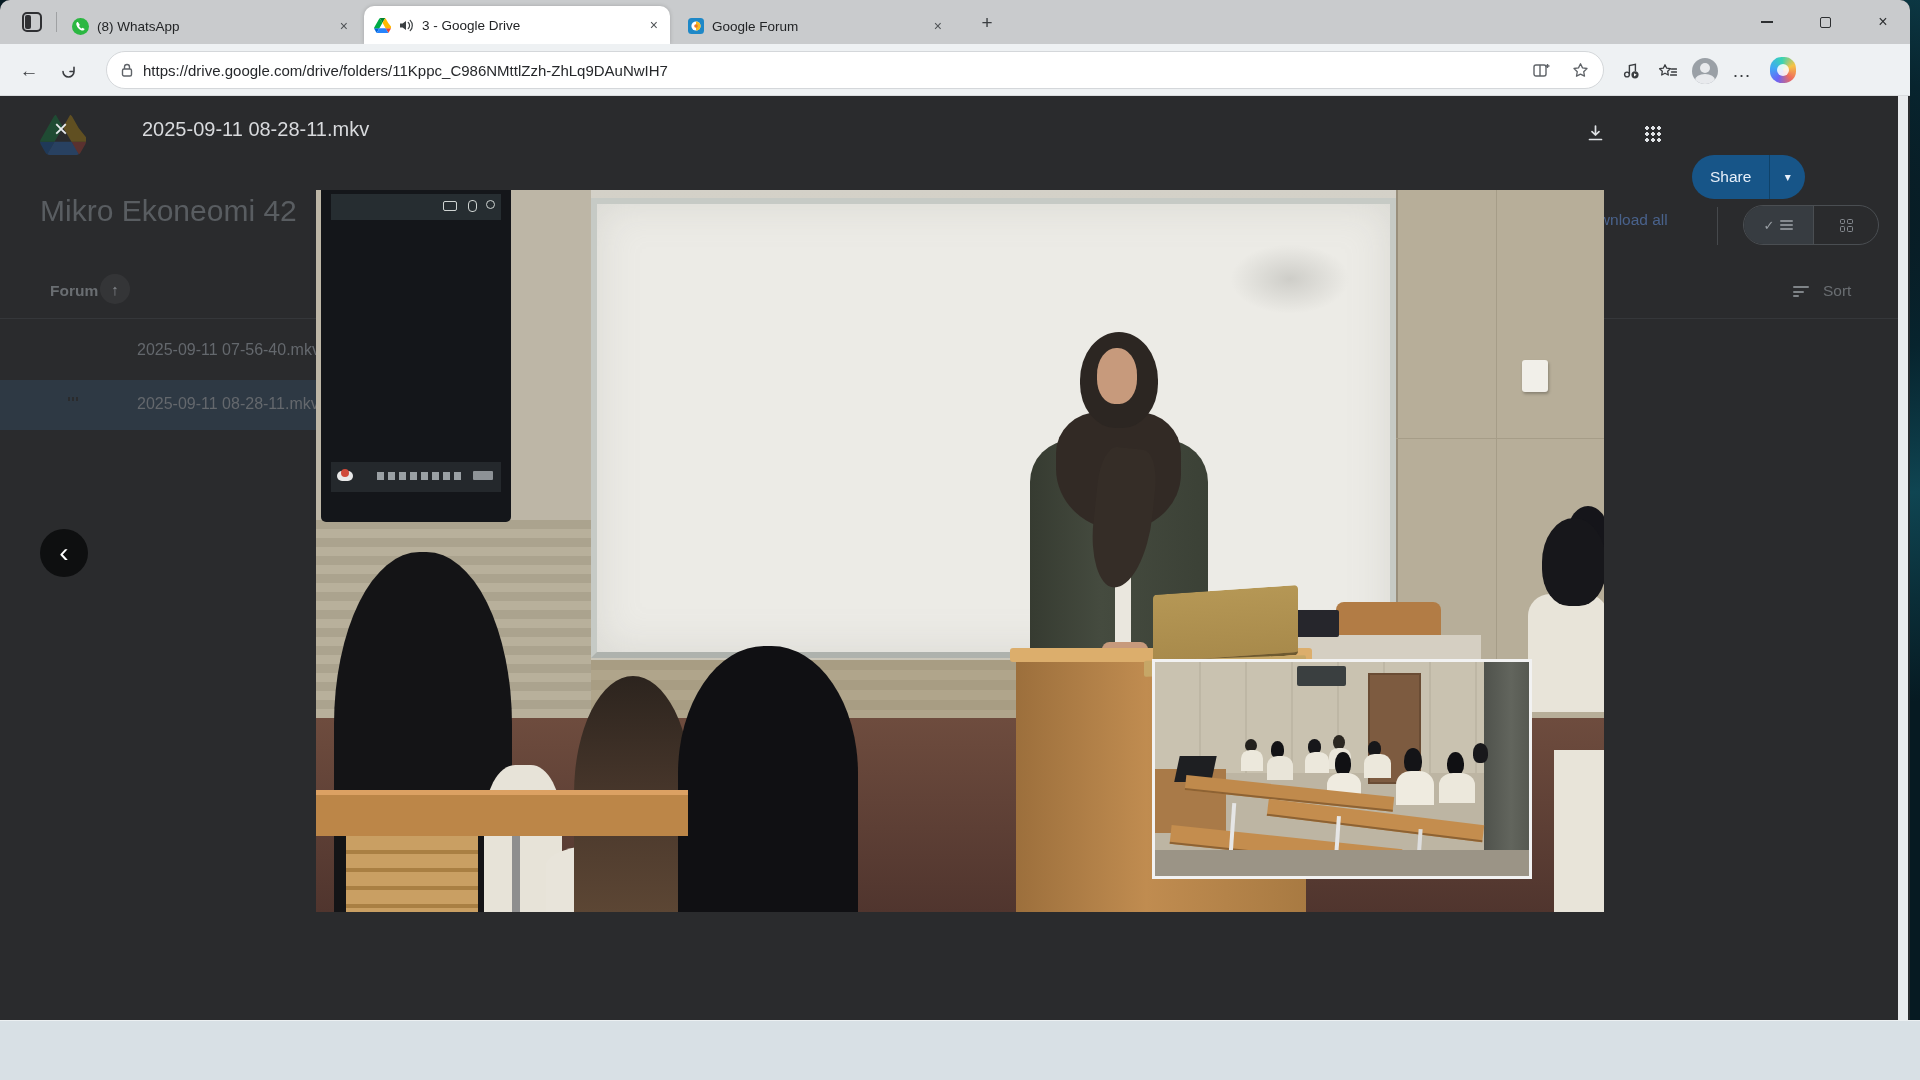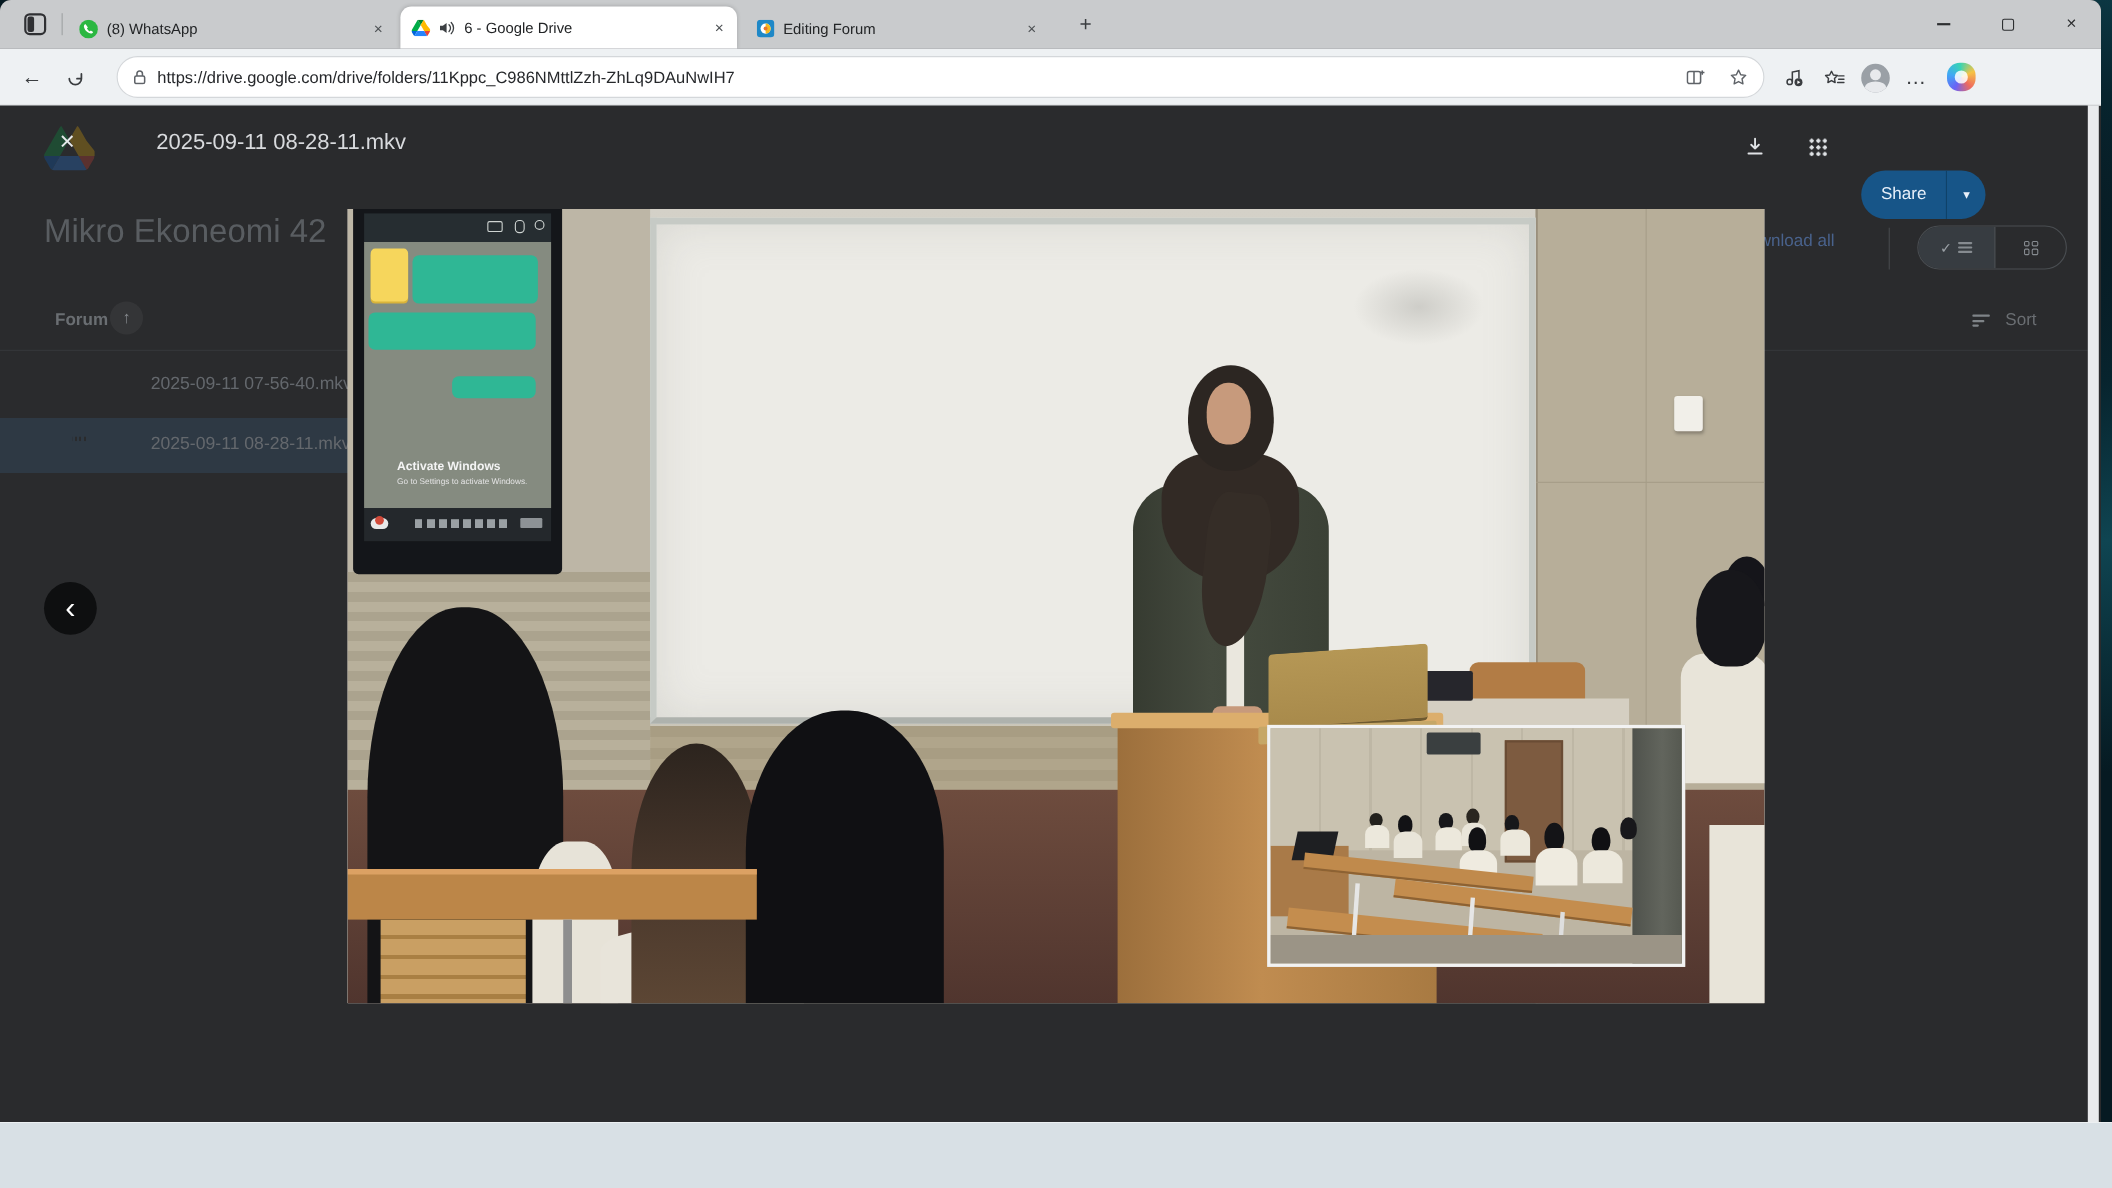--- a/index.html
+++ b/index.html
@@ -108,34 +108,34 @@
               <path d="M59.85 53H27.5L13.75 76.8c1.35.8 2.9 1.2 4.5 1.2h50.8c1.6 0 3.15-.45 4.5-1.2z" fill="#2684fc"></path>
               <path d="M73.4 26.5 60.7 4.5c-.8-1.4-1.95-2.5-3.3-3.3L43.65 25l16.15 28h32.3c0-1.55-.4-3.1-1.2-4.5z" fill="#ffba00"></path>
             </svg>
         </span>
         <span class="ico">
           <svg width="15" height="13" viewBox="0 0 15 13">
               <path d="M1 4.5v4h2.6L7 11V2L3.6 4.5H1z" fill="#3c4043"></path>
               <path d="M9.2 3.4a4.2 4.2 0 010 6.2M11.2 1.4a7.2 7.2 0 010 10.2" stroke="#3c4043" stroke-width="1.2" fill="none" stroke-linecap="round"></path>
             </svg>
         </span>
-        <span class="tab-label">6 - Google Drive</span>
+        <span class="tab-label">3 - Google Drive</span>
         <span class="close">×</span>
       </div>
 
       <div class="abs tab" style="left:678px;width:276px;">
         <span class="ico">
           <svg width="16" height="16" viewBox="0 0 16 16">
               <rect width="16" height="16" rx="3.5" fill="#1e88c7"></rect>
               <circle cx="8" cy="8" r="4.6" fill="#fff"></circle>
               <path d="M8 3.4a4.6 4.6 0 010 9.2z" fill="#f5b921"></path>
               <circle cx="8" cy="8" r="1.8" fill="#e8762c"></circle>
             </svg>
         </span>
-        <span class="tab-label">Editing Forum</span>
+        <span class="tab-label">Google Forum</span>
         <span class="close">×</span>
       </div>
 
       <div class="abs newtab ico" style="left:974px;">+</div>
 
       <div class="abs winctl ico" style="left:1744px;">
           <span class="bar"></span>
         </div>
       <div class="abs winctl ico" style="left:1802px;">
           <span class="box"></span>
@@ -293,28 +293,20 @@
 
         <div class="abs" style="left:275px;top:8px;width:805px;height:460px;background:#ecebe6;border:6px solid #c6cac5;border-bottom-color:#aeb2ad;box-shadow:inset 0 0 40px rgba(160,160,150,.25);">
           <div class="abs" style="right:40px;top:40px;width:120px;height:70px;background:radial-gradient(ellipse,rgba(150,150,145,.35),transparent 70%);"></div>
         </div>
 
         <div class="abs" style="left:5px;top:0;width:190px;height:332px;background:#14161a;border-radius:0 0 5px 5px;padding:6px 9px;">
           <div class="abs" style="left:10px;top:4px;width:170px;height:26px;background:#262d31;">
             <span class="abs" style="right:44px;top:7px;width:14px;height:10px;border:1.5px solid #cfd4d2;border-radius:2px;"></span>
             <span class="abs" style="right:24px;top:6px;width:9px;height:12px;border:1.5px solid #cfd4d2;border-radius:4px;"></span>
             <span class="abs" style="right:6px;top:6px;width:9px;height:9px;border:1.5px solid #cfd4d2;border-radius:50%;"></span>
-          </div>
-          <div class="abs" style="left:10px;top:30px;width:170px;height:242px;background:#858b80;">
-            <div class="abs" style="left:6px;top:6px;width:34px;height:48px;background:#f6d65c;border-radius:4px;box-shadow:0 2px 0 #d9b43a;"></div>
-            <div class="abs" style="left:44px;top:12px;width:114px;height:44px;background:#2fb795;border-radius:6px;"></div>
-            <div class="abs" style="left:4px;top:64px;width:152px;height:34px;background:#2fb795;border-radius:6px;"></div>
-            <div class="abs" style="left:80px;top:122px;width:76px;height:20px;background:#2fb795;border-radius:6px;"></div>
-            <div class="abs" style="left:30px;top:198px;width:140px;color:#f4f4f4;font-size:11px;font-weight:bold;">Activate Windows</div>
-            <div class="abs" style="left:30px;top:213px;width:145px;color:#e3e3e3;font-size:7.5px;">Go to Settings to activate Windows.</div>
           </div>
           <div class="abs" style="left:10px;top:272px;width:170px;height:30px;background:#24282c;">
             <span class="abs" style="left:6px;top:9px;width:16px;height:10px;background:#e8e8e8;border-radius:5px;"></span>
             <span class="abs" style="left:10px;top:7px;width:8px;height:8px;background:#d04a3a;border-radius:50%;"></span>
             <span class="abs" style="left:46px;top:10px;width:86px;height:8px;background:repeating-linear-gradient(90deg,#9aa0a4 0 7px,transparent 7px 11px);"></span>
             <span class="abs" style="right:8px;top:9px;width:20px;height:9px;background:#8d9296;border-radius:1px;"></span>
           </div>
         </div>
 
         <div class="abs" style="left:1206px;top:170px;width:26px;height:32px;background:#f1efe9;border-radius:3px;box-shadow:1px 2px 3px rgba(0,0,0,.25);"></div>

